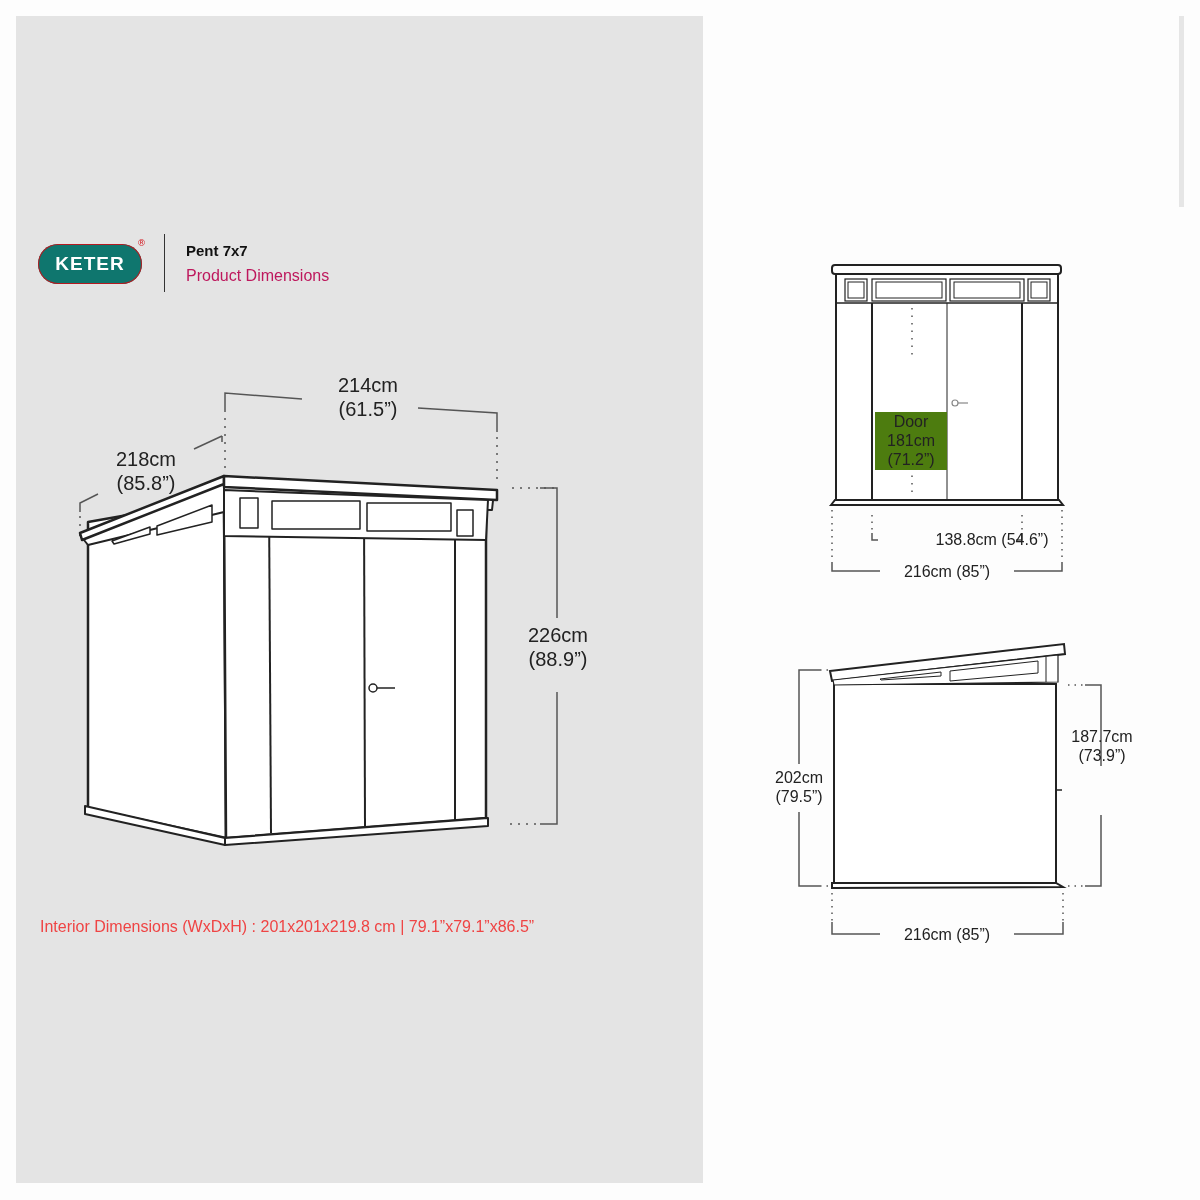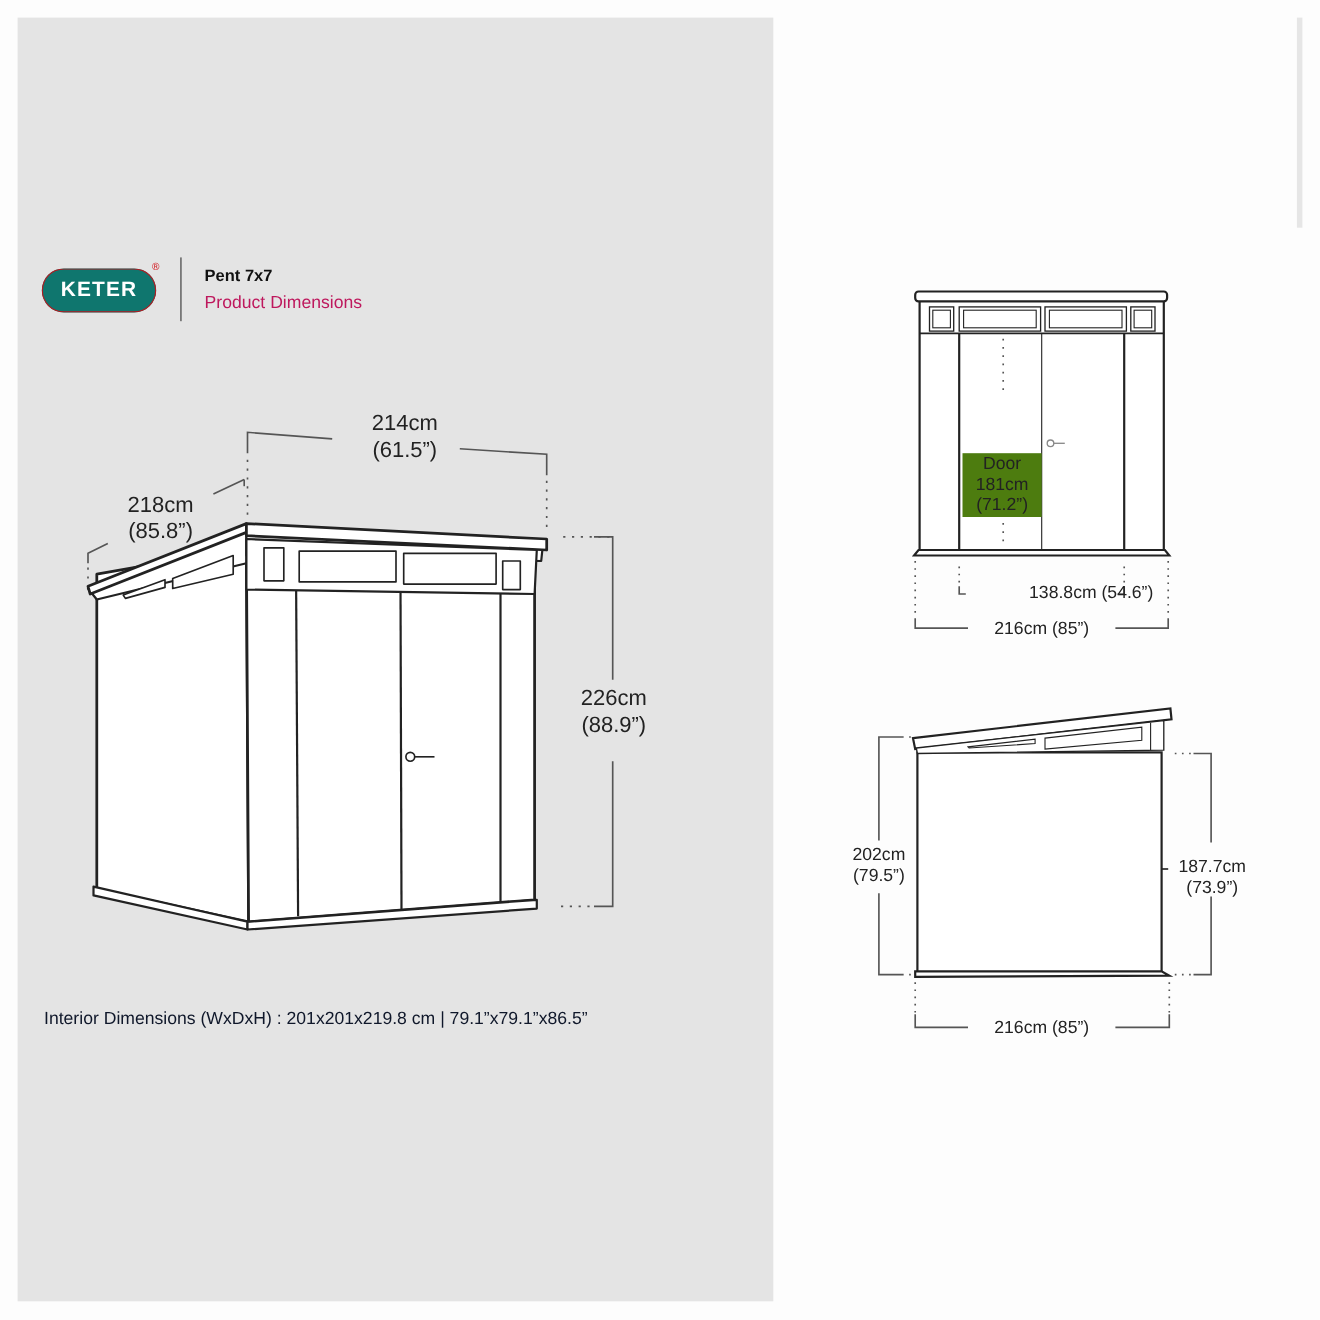--- a/index.html
+++ b/index.html
@@ -13,21 +13,21 @@
           box-shadow: inset 0 0 0 1px #b51a20; }
   .logo-reg { position:absolute; left:137px; top:238px; font-size:9px; color:#d42027; }
   .head-divider { position:absolute; left:164px; top:234px; width:1px; height:58px; background:#333; }
   .title { position:absolute; left:186px; top:242px; font-size:15px; font-weight:bold; color:#111;
            font-family:"Liberation Sans", sans-serif; }
   .subtitle { position:absolute; left:186px; top:267px; font-size:16px; color:#be185d;
               font-family:"Liberation Sans", sans-serif; }
   .dim { position:absolute; text-align:center; color:#222; line-height:1.2; font-family:"Liberation Sans", sans-serif; }
   .dim.big { font-size:20px; }
   .dim.small { font-size:16px; }
-  .interior { position:absolute; left:40px; top:918px; font-size:16px; color:#0f172a; font-family:"Liberation Sans", sans-serif; }
+  .interior { position:absolute; left:40px; top:918px; font-size:16px; color:#ef4444; font-family:"Liberation Sans", sans-serif; }
   svg { position:absolute; left:0; top:0; }
 </style>
 </head>
 <body>
 
 <div class="panel-left"></div>
 <div class="strip-right"></div>
 
 <div class="logo">
     <span>KETER</span>
@@ -168,17 +168,17 @@
   <div>181cm</div>
   <div>(71.2”)</div>
 </div>
 <div class="dim small" style="left:924px; top:530px; width:136px;">138.8cm (54.6”)</div>
 <div class="dim small" style="left:880px; top:562px; width:134px;">216cm (85”)</div>
 
 <div class="dim small" style="left:764px; top:768px; width:70px;">
   <div>202cm</div>
   <div>(79.5”)</div>
 </div>
-<div class="dim small" style="left:1064px; top:779px; width:76px;">
+<div class="dim small" style="left:1064px; top:727px; width:76px;">
   <div>187.7cm</div>
   <div>(73.9”)</div>
 </div>
 <div class="dim small" style="left:880px; top:925px; width:134px;">216cm (85”)</div>
 
 </body></html>

